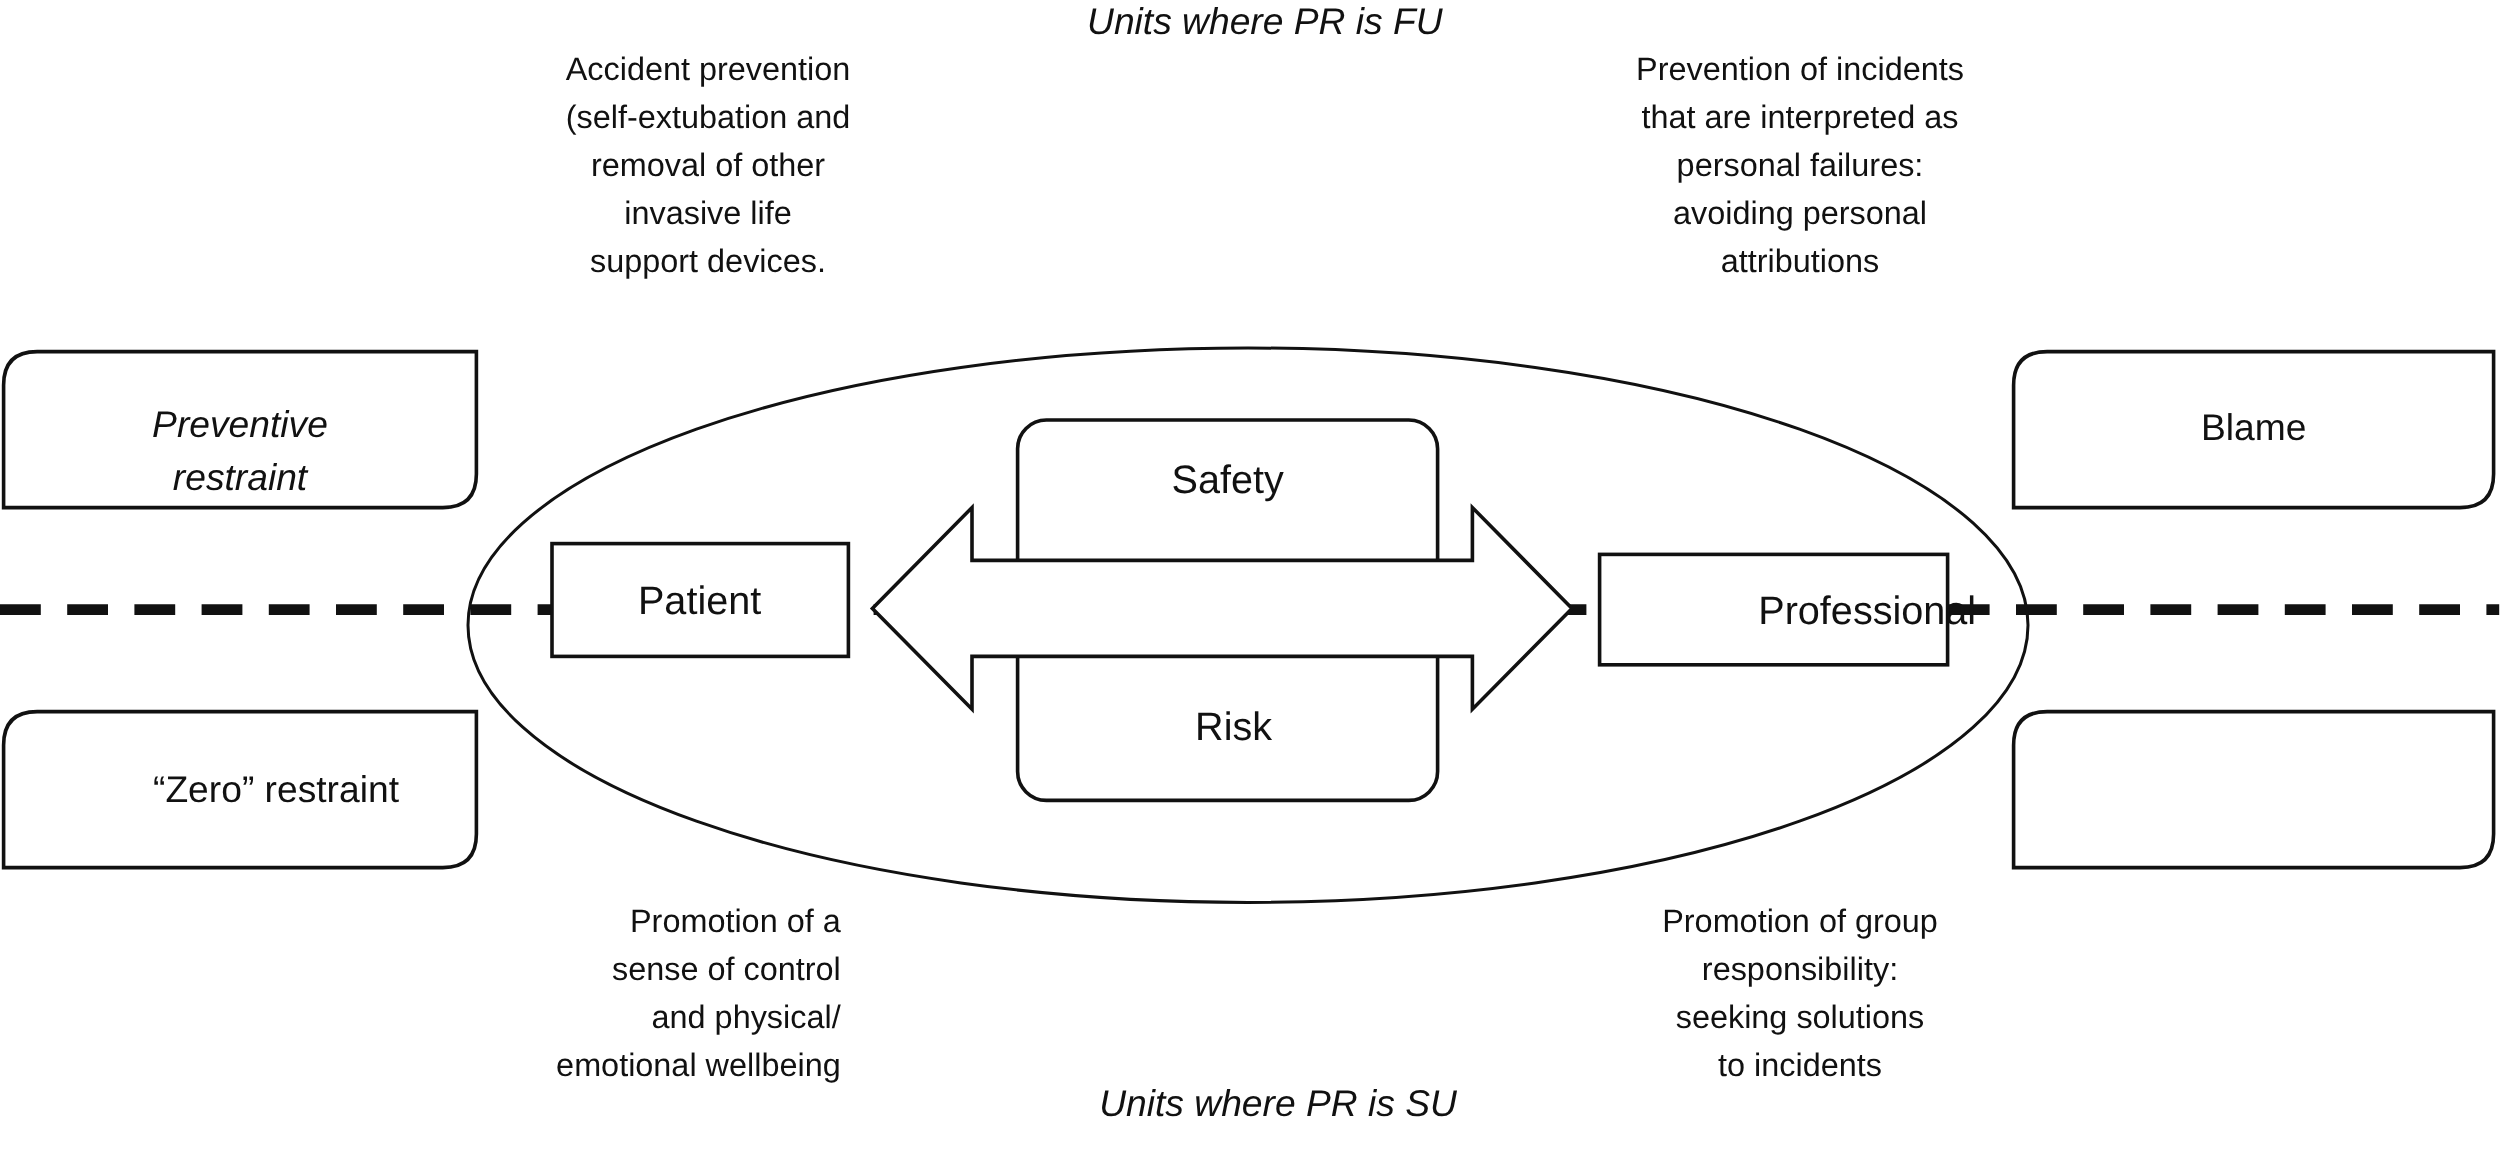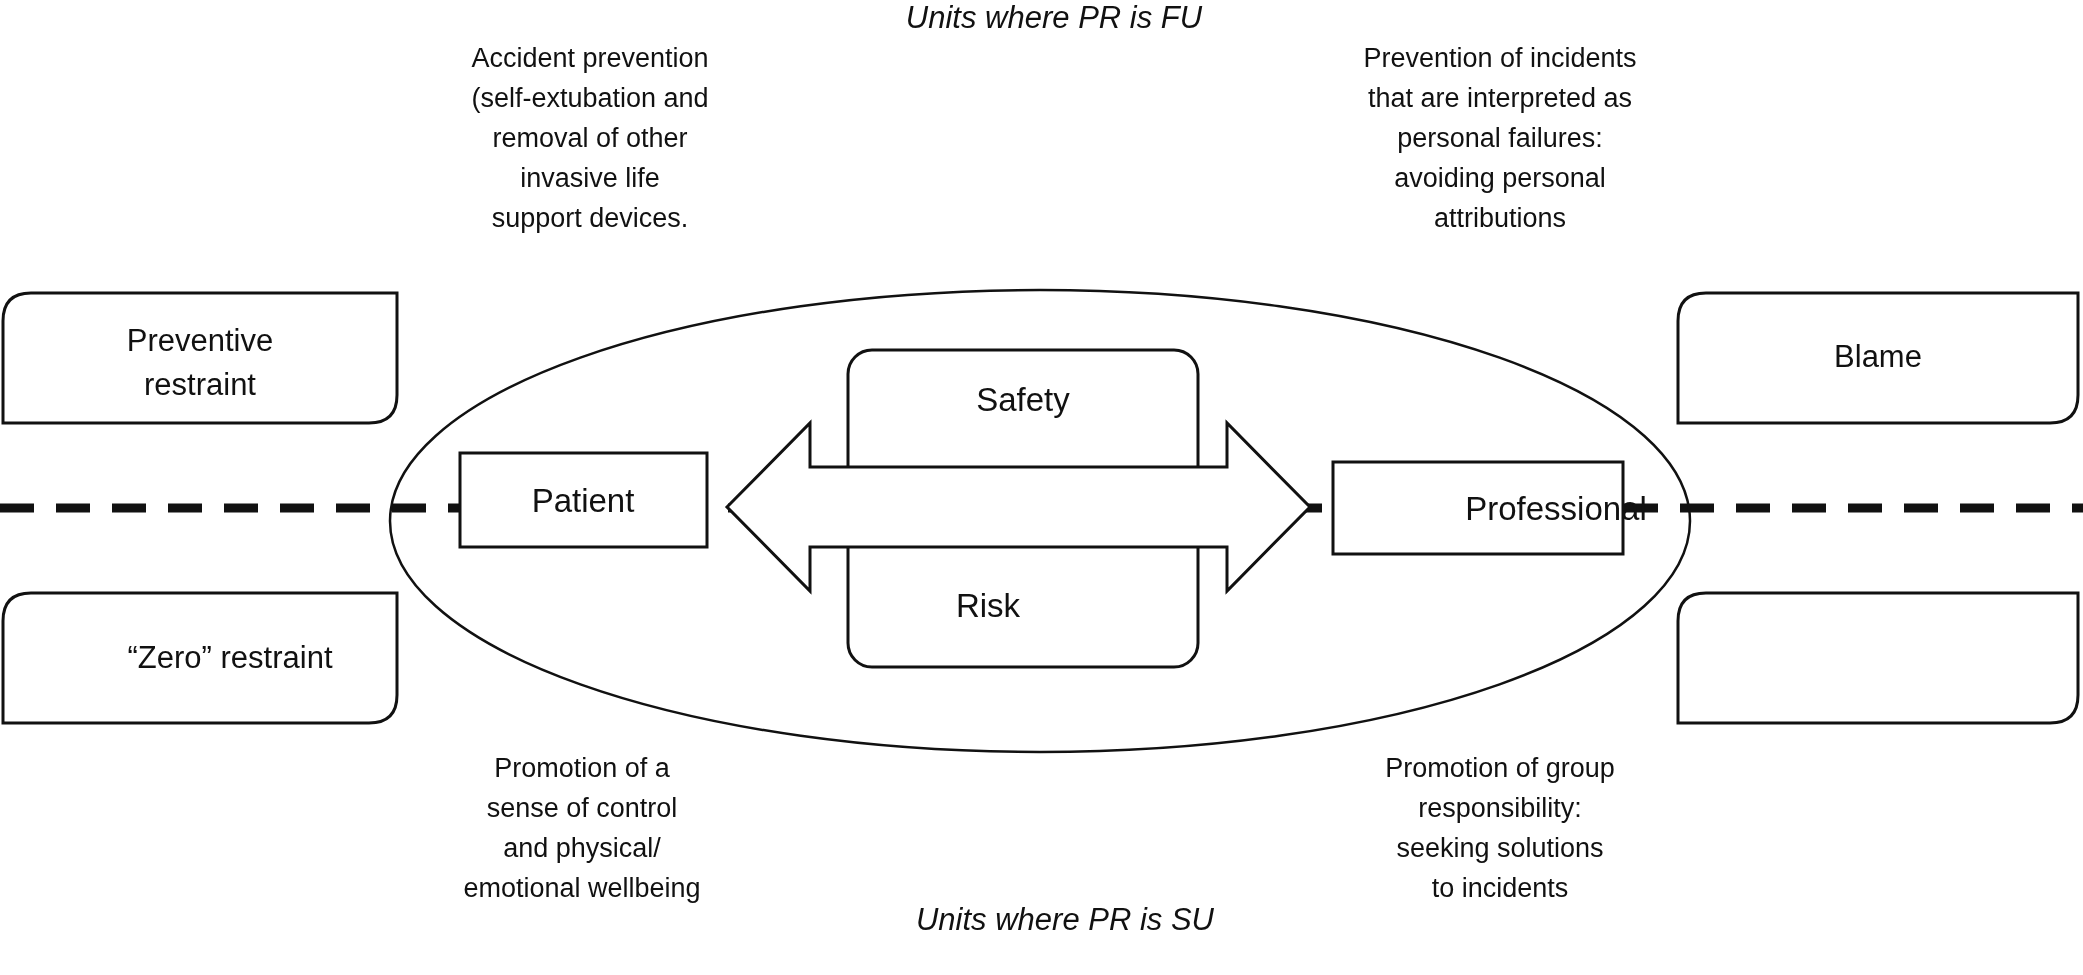--- a/index.html
+++ b/index.html
@@ -87,32 +87,32 @@
   <div class="txt annotation" style="left:590px; top:38px;">Accident prevention
 (self-extubation and
 removal of other
 invasive life
 support devices.</div>
   <div class="txt annotation" style="left:1500px; top:38px;">Prevention of incidents
 that are interpreted as
 personal failures:
 avoiding personal
 attributions</div>
-  <div class="txt annotation" style="left:582px; top:748px;">Promotion of a
+  <div class="txt annotation" style="left:582px; top:748px;text-align:right;">Promotion of a
 sense of control
 and physical/
 emotional wellbeing</div>
   <div class="txt annotation" style="left:1500px; top:748px;">Promotion of group
 responsibility:
 seeking solutions
 to incidents</div>
 
-  <div class="txt side-label" style="left:200px; top:363px;">Preventive
+  <div class="txt side-label" style="left:200px; top:376px;font-style:italic;">Preventive
 restraint</div>
   <div class="txt side-label" style="left:200px; top:658px;margin-left:30px;">“Zero” restraint</div>
   <div class="txt side-label" style="left:1878px; top:357px;">Blame</div>
 
   <div class="txt node-label" style="left:583px; top:501px;">Patient</div>
   <div class="txt node-label" style="left:1556px; top:509px;">Professional</div>
   <div class="txt node-label" style="left:1023px; top:400px;">Safety</div>
-  <div class="txt node-label" style="left:988px; top:606px;">Risk</div>
+  <div class="txt node-label" style="left:1028px; top:606px;">Risk</div>
 
 </div>
 
 </body></html>

